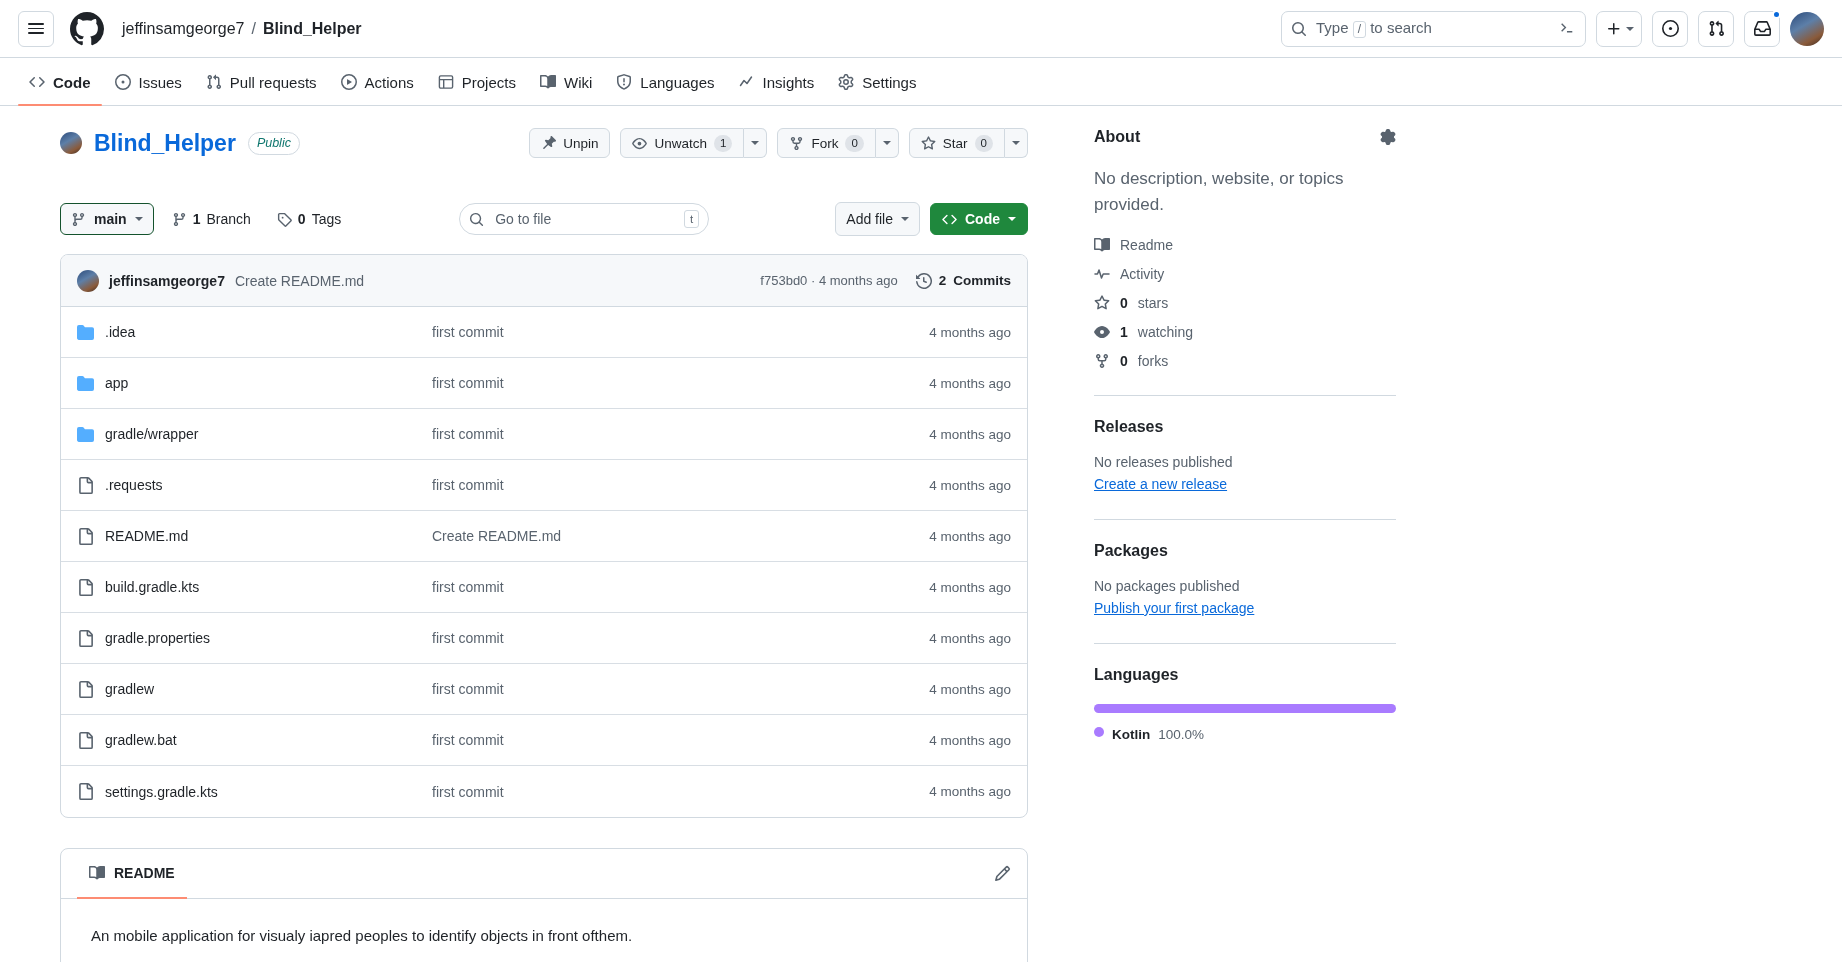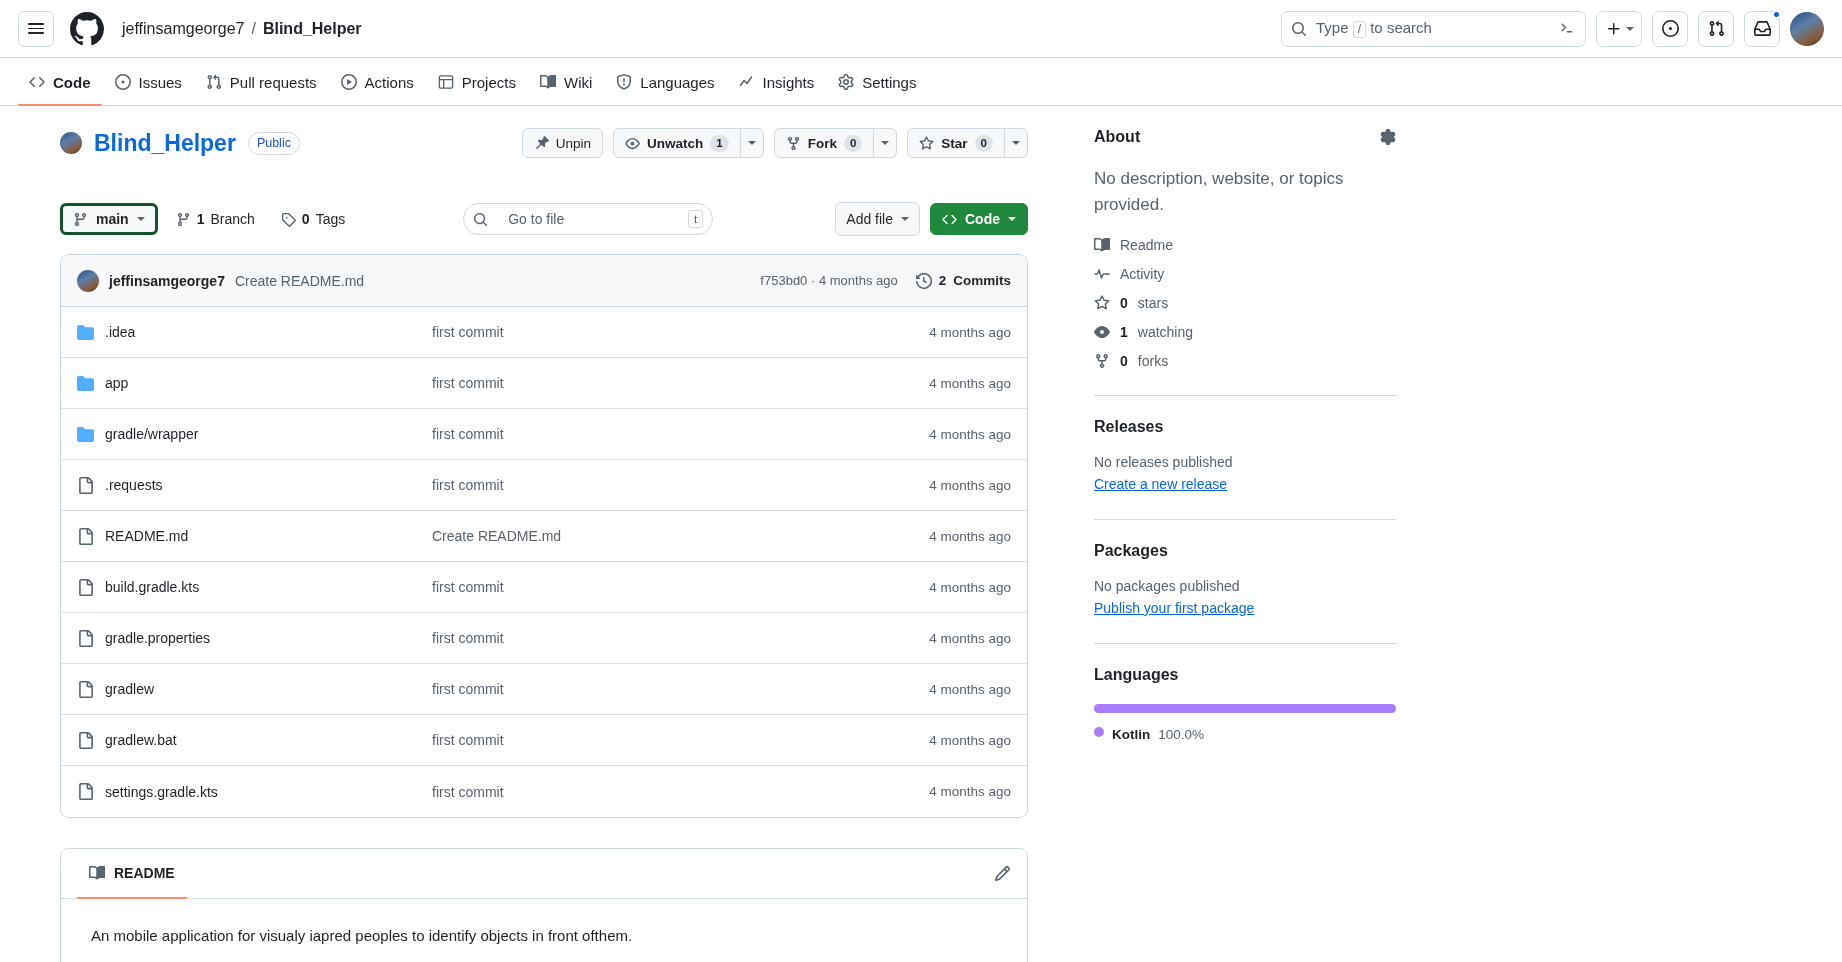--- a/index.html
+++ b/index.html
@@ -107,71 +107,72 @@
   .side-col { width: 330px; padding-left: 28px; padding-top: 0; }
 
   
   .repo-title-row { display: flex; align-items: center; padding-left: 38px; }
   .repo-title {
     font-size: 23px; font-weight: bold; color: #0969da;
     margin-left: 12px; text-decoration: none;
   }
   .vis-badge {
     margin-left: 12px;
-    font-size: 12.5px; color: #1d4ed8;
+    font-size: 12.5px; color: #0f766e;
     border: 1px solid #d1d9e0; border-radius: 20px;
     padding: 1px 8px 2px;
     line-height: 18px;
+    font-style: italic;
   }
   .title-actions { margin-left: auto; display: flex; align-items: center; gap: 10px; padding-right: 38px; }
   .btn {
     height: 30px;
     border: 1px solid #d1d9e0; border-radius: 6px;
     background: #f6f8fa;
     display: flex; align-items: center; gap: 7px;
     padding: 0 11px;
     font-size: 13.5px; color: #1f2328;
     cursor: pointer; white-space: nowrap;
   }
   .btn .count {
     background: #dfe3e8; border-radius: 10px;
     font-size: 11.5px; padding: 1px 6px; color: #1f2328;
     line-height: 15px;
   }
-  .btn-group { display: flex; font-weight: bold; }
+  .btn-group { display: flex; }
   .btn-group .btn:first-child { border-top-right-radius: 0; border-bottom-right-radius: 0; }
   .btn-group .btn.caret-only {
     border-top-left-radius: 0; border-bottom-left-radius: 0;
     border-left: none; padding: 0 7px;
   }
   .caret {
     width:0;height:0;border-left:4px solid transparent;border-right:4px solid transparent;
     border-top:4.5px solid #59636e;
   }
 
   
   .toolbar {
     display: flex; align-items: center; gap: 10px;
     margin-top: 44px; padding-left: 38px; padding-right: 38px;
   }
   .branch-btn {
-    height: 32px; border: 3px solid #14532d; border-radius: 6px;
+    height: 32px; border: 1px solid #14532d; border-radius: 6px;
     background: #f6f8fa; display:flex; align-items:center; gap:8px;
     padding: 0 10px; font-size: 14px; font-weight: bold; cursor: pointer;
   }
   .meta-link {
     display: flex; align-items: center; gap: 6px;
     font-size: 14px; color: #1f2328; cursor: pointer; text-decoration:none;
     padding: 0 8px; height: 30px;
   }
   .meta-link b { font-weight: bold; }
   .gofile {
     width: 250px; height: 32px;
     border: 1px solid #d1d9e0; border-radius: 16px;
-    display: flex; align-items: center; gap: 20px; padding: 0 9px;
+    display: flex; align-items: center; gap: 11px; padding: 0 9px;
     background: #fff; cursor: pointer; font-size: 14px; color: #59636e;
   }
   .gofile .tkey {
     margin-left:auto; border:1px solid #d1d9e0; border-radius:3px;
     font-size:11.5px; padding:0 5px; color:#59636e; line-height:16px;
   }
   .addfile-btn {
     height: 16px; border: 1px solid #d1d9e0; border-radius: 6px;
     background: #f6f8fa; display:flex; align-items:center; gap:8px;
     padding: 16px 10px; font-size: 14px; cursor: pointer;

